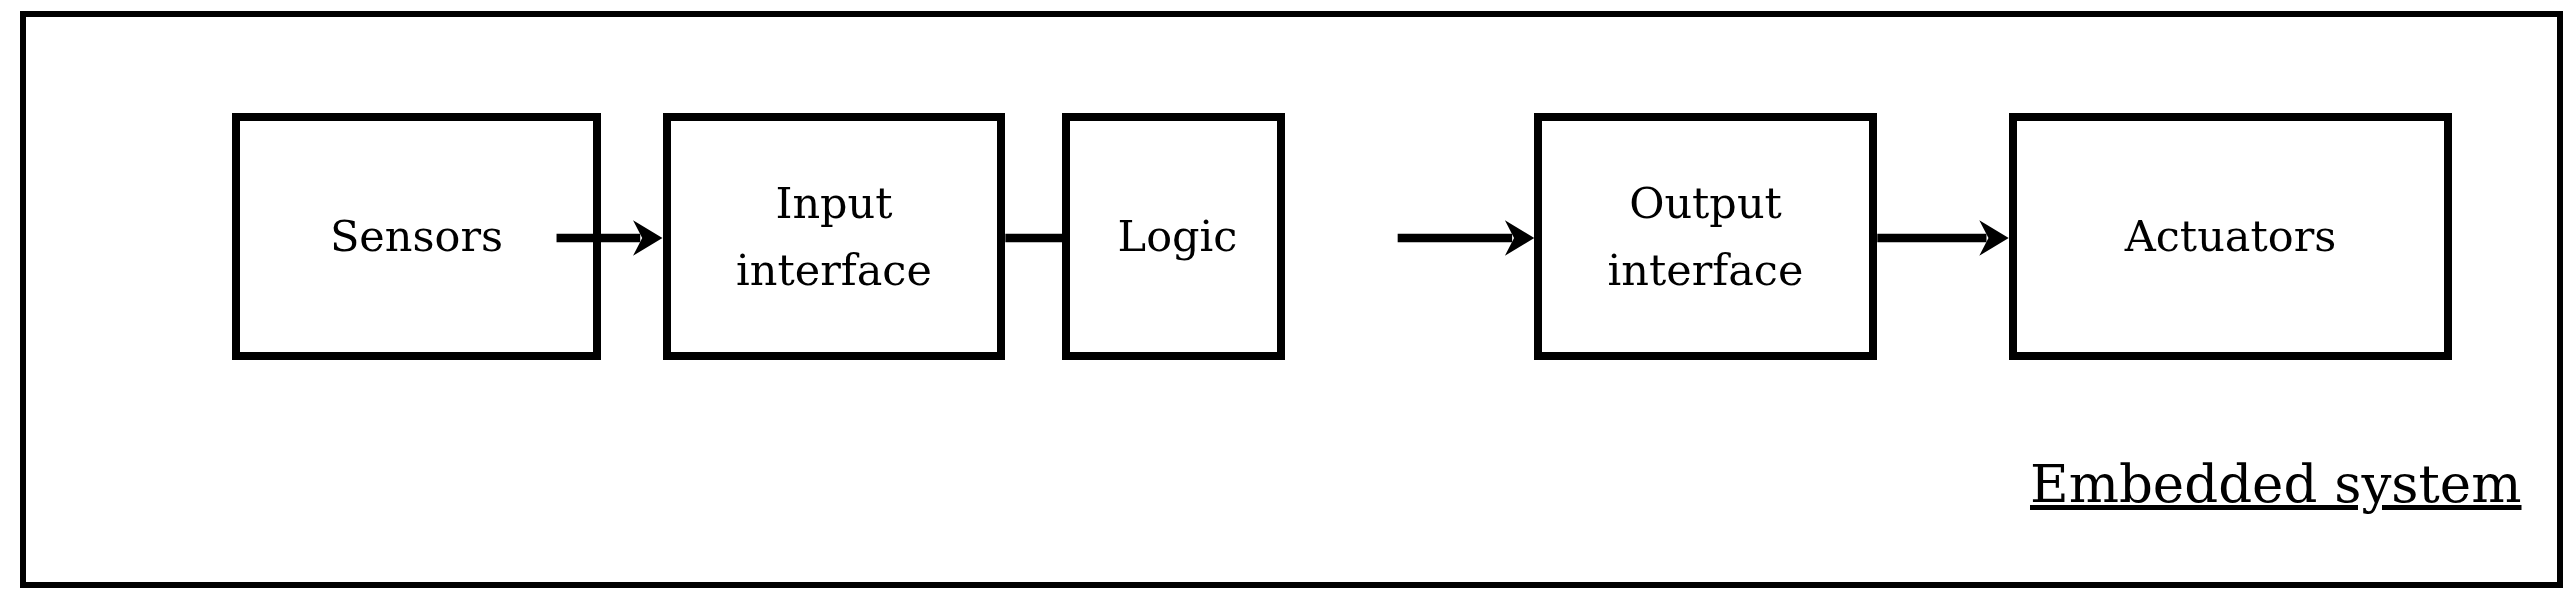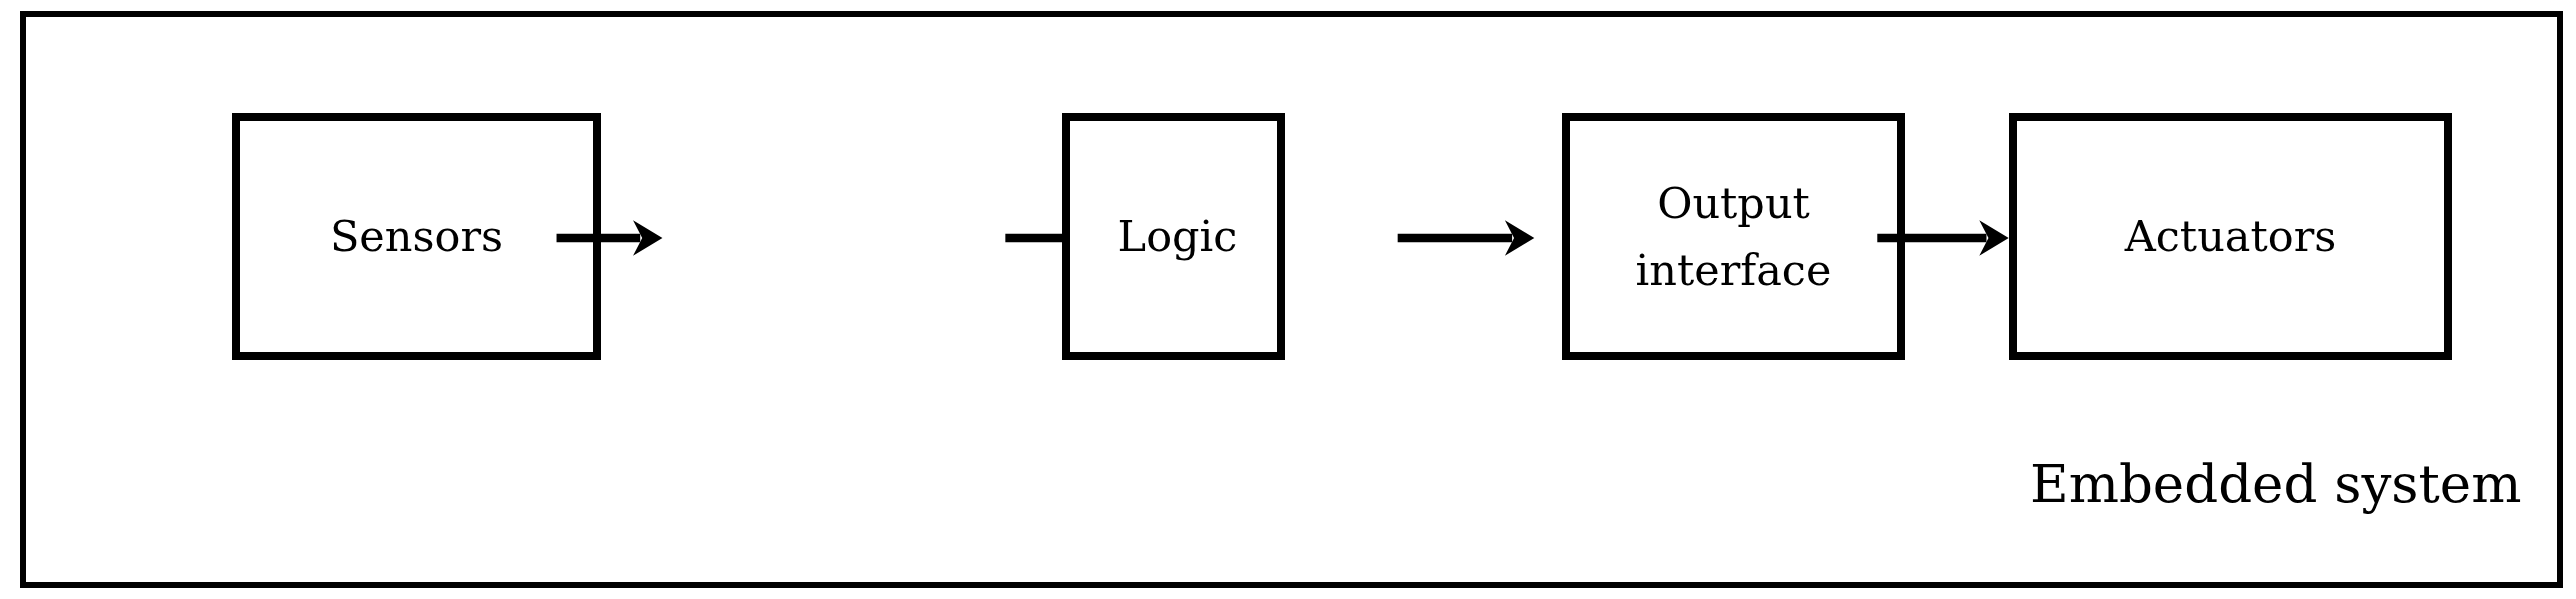--- a/index.html
+++ b/index.html
@@ -41,57 +41,61 @@
     line-height: 1.55;
     padding: 0 26px;
   }
   .node .label {
     display: block;
     width: 100%;
   }
   .node-sensors          { left: 232px;  width: 369px; }
   .node-input-interface  { left: 663px; width: 342px; }
   .node-logic            { left: 1062px; width: 223px; padding-left: 34px; }
-  .node-output-interface { left: 1534px; width: 343px; margin-left: 28px; }
+  .node-output-interface { left: 1534px; width: 343px; }
   .node-actuators        { left: 2009px; width: 443px; }
   .arrow {
     position: absolute;
     top: 204px;
     height: 68px;
     display: block;
   }
   .arrow-1 { left: 556px;  width: 107px; }
   .arrow-2 { left: 1005px; width: 121px; }
   .arrow-3 { left: 1397px; width: 138px; }
   .arrow-4 { left: 1877px; width: 132px; }
   .system-label {
     position: absolute;
     left: 2030px;
     top: 455px;
     font-size: 53px;
     line-height: 1.1;
     white-space: nowrap;
+    text-decoration: underline;
   }
 </style>
 </head>
 <body>
 
 <div class="canvas">
 
   <div class="frame"></div>
 
   <div class="node node-sensors">
     <span class="label">Sensors</span>
   </div>
 
   <svg class="arrow arrow-1" viewBox="0 0 162 104" xmlns="http://www.w3.org/2000/svg">
     <line x1="0" y1="52" x2="128" y2="52" stroke="#000000" stroke-width="13"></line>
     <polygon points="162,52 117,25 131,52 117,79" fill="#000000"></polygon>
   </svg>
 
+  <div class="node node-input-interface">
+    <span class="label">Input interface</span>
+  </div>
 
   <svg class="arrow arrow-2" viewBox="0 0 184 104" xmlns="http://www.w3.org/2000/svg">
     <line x1="0" y1="52" x2="150" y2="52" stroke="#000000" stroke-width="13"></line>
     <polygon points="184,52 139,25 153,52 139,79" fill="#000000"></polygon>
   </svg>
 
   <div class="node node-logic">
     <span class="label">Logic</span>
   </div>
 

